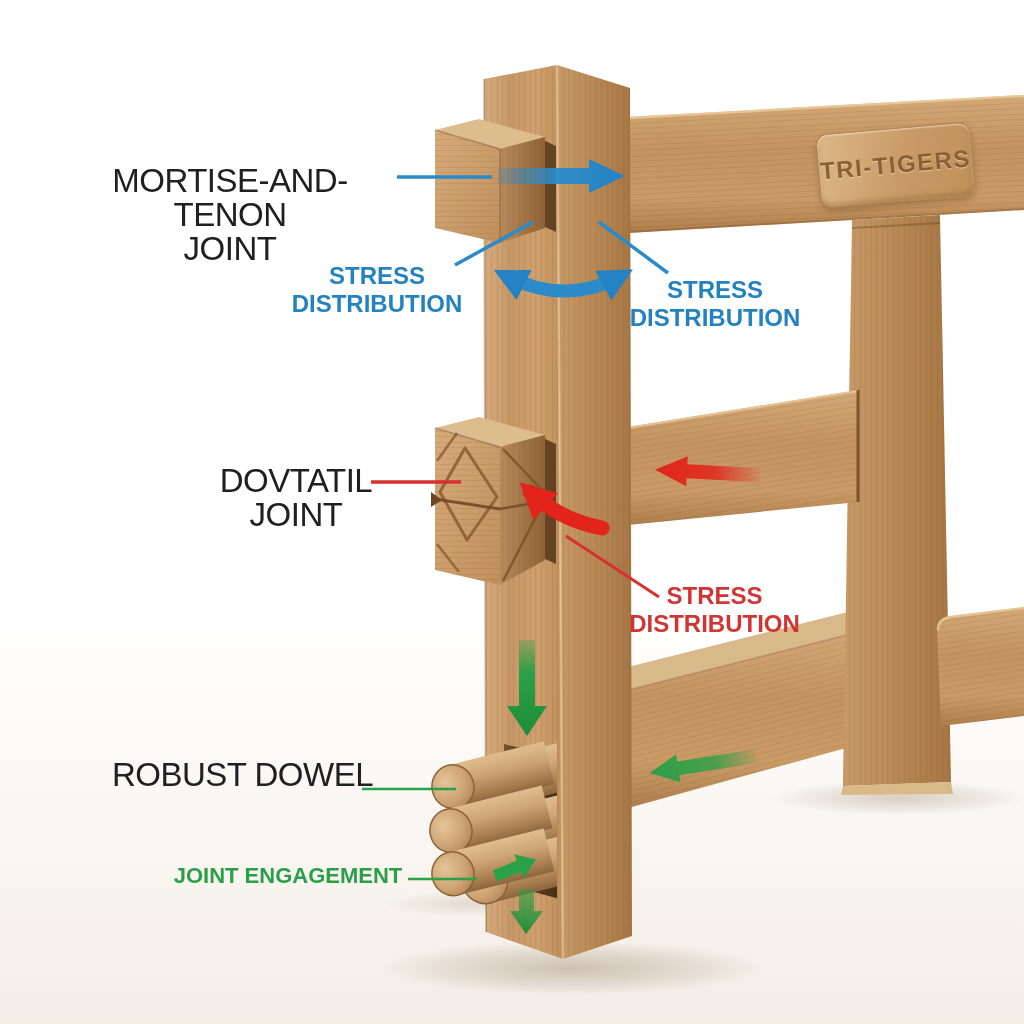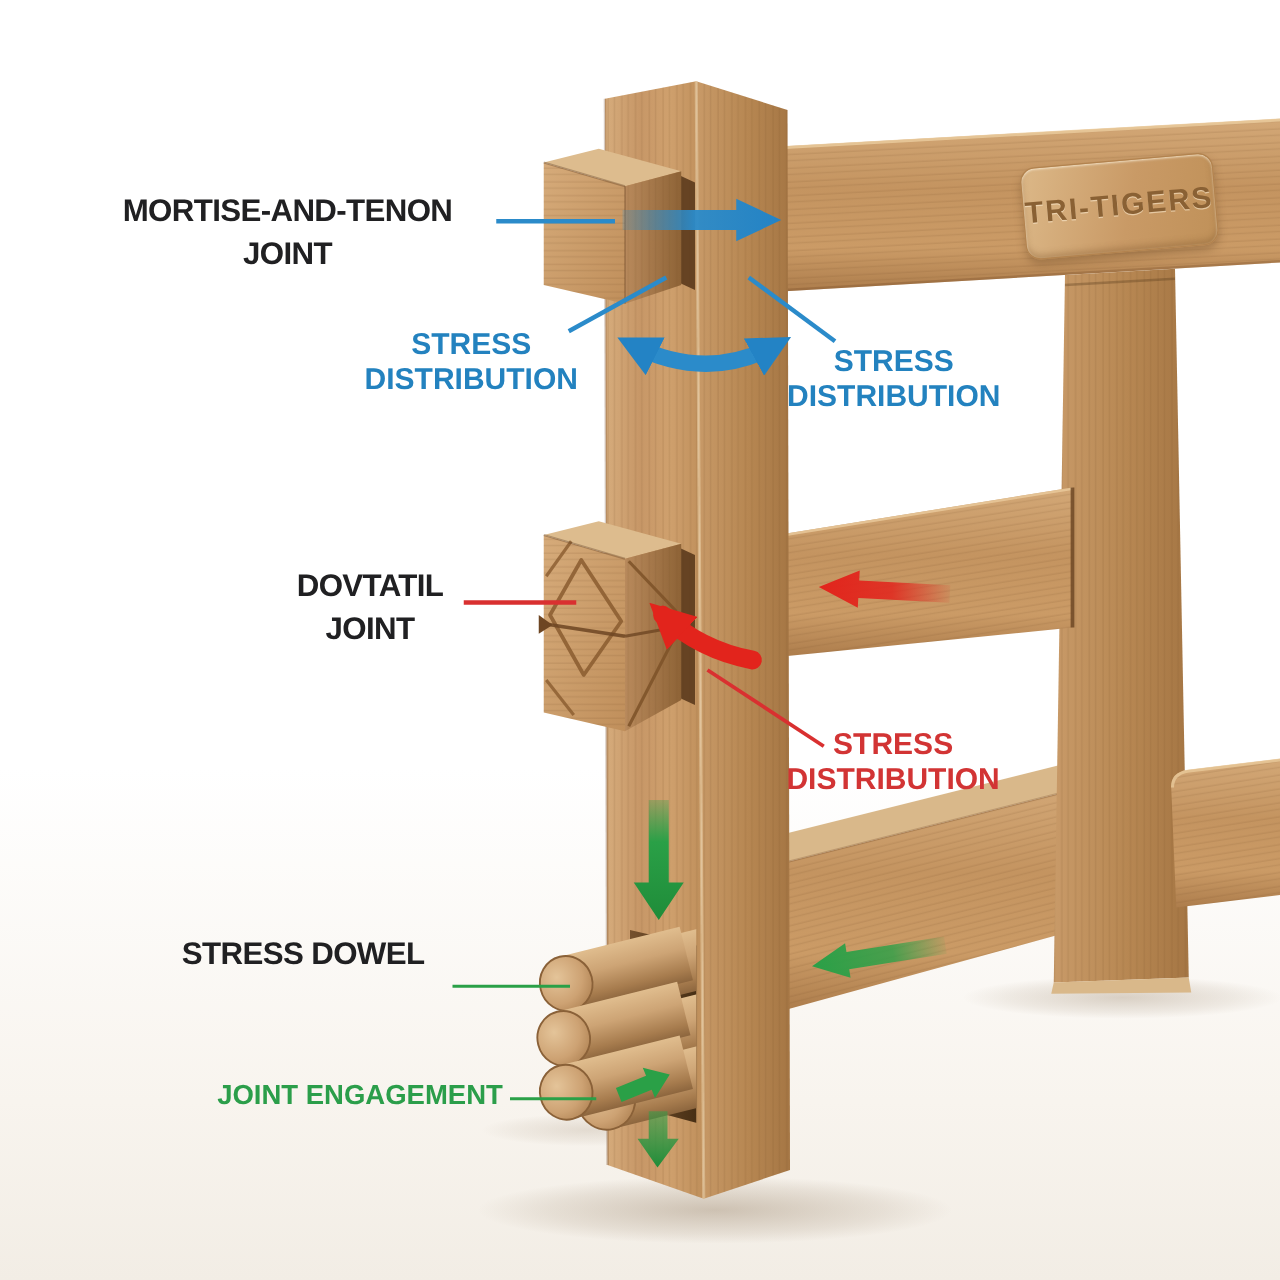--- a/index.html
+++ b/index.html
@@ -4,21 +4,21 @@
 <style>
   html,body{margin:0;padding:0;background:#ffffff;}
   #stage{
     position:relative;width:1024px;height:1024px;overflow:hidden;
     font-family:"Liberation Sans",sans-serif;
     background:linear-gradient(180deg,#ffffff 0%,#ffffff 60%,#f8f4ee 86%,#f2ede5 100%);
   }
   #scene-svg{position:absolute;left:0;top:0;}
   .label{position:absolute;text-align:center;line-height:1.12;}
   .label .ln{display:block;}
-  .label.black{font-size:25px;font-weight:700;color:#202022;letter-spacing:-0.5px;line-height:34px;}
+  .label.black{font-size:33px;font-weight:400;color:#202022;letter-spacing:-0.5px;line-height:34px;margin-top:12px;}
   .label.blue{font-size:24px;font-weight:600;color:#2382bf;line-height:28px;}
   .label.red{font-size:24px;font-weight:600;color:#d23434;line-height:28px;}
   .label.green{font-size:22px;font-weight:600;color:#2b9e4a;line-height:30px;}
   #plaque{
     position:absolute;left:818px;top:128px;width:153px;height:72px;
     transform:rotate(-5deg);border-radius:12px;
     background:linear-gradient(105deg,#dcb888 0%,#c99a66 55%,#c09159 100%);
     border:1px solid #b2834f;
     box-shadow:0 4px 7px rgba(110,75,40,.40), inset 0 1px 2px rgba(255,245,225,.75), inset 0 -3px 5px rgba(120,80,40,.35);
     display:flex;align-items:center;justify-content:center;
@@ -287,20 +287,20 @@
   <span class="ln">DOVTATIL</span>
   <span class="ln">JOINT</span>
 </div>
 
 <div class="label red" style="left:622px;top:582px;width:185px">
   <span class="ln">STRESS</span>
   <span class="ln">DISTRIBUTION</span>
 </div>
 
 <div class="label black" style="left:105px;top:746px;width:275px">
-  <span class="ln">STRESS DOWEL</span>
+  <span class="ln">ROBUST DOWEL</span>
 </div>
 
 <div class="label green" style="left:148px;top:861px;width:280px">
   <span class="ln">JOINT ENGAGEMENT</span>
 </div>
 
 </div>
 
 </body></html>

